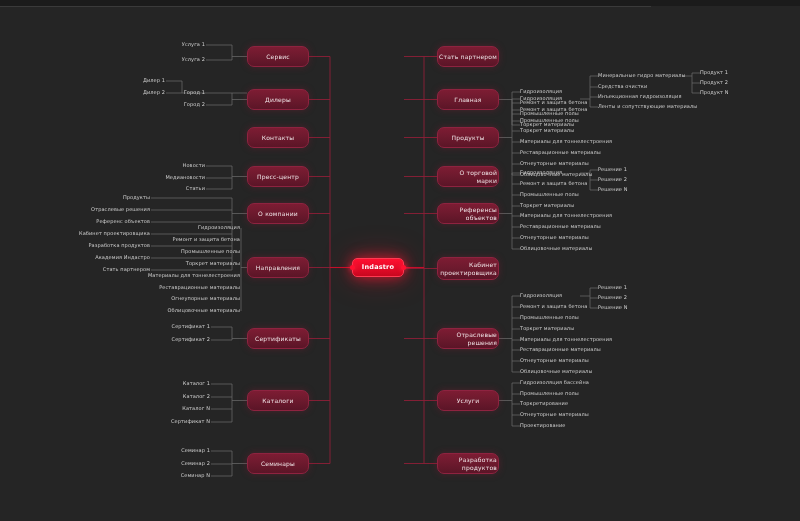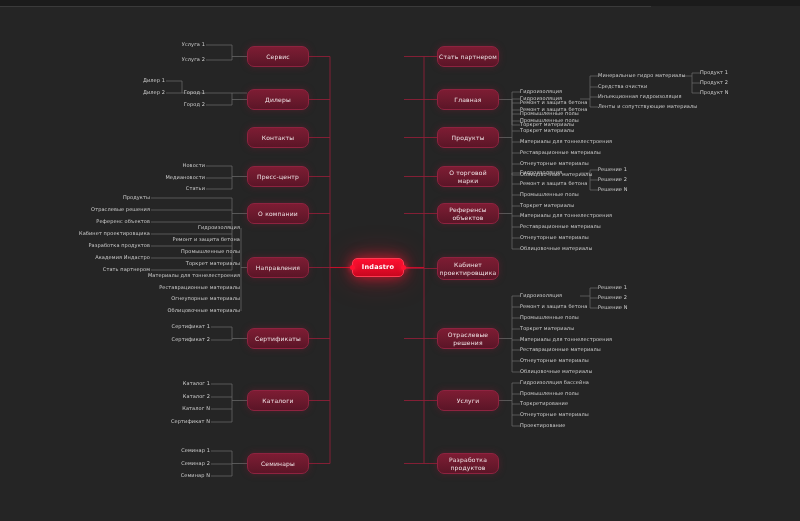--- a/index.html
+++ b/index.html
@@ -8,21 +8,21 @@
     font-family:"DejaVu Sans","Liberation Sans",sans-serif;
     color:#d8d8d8;
   }
   #canvas{position:absolute;inset:0;background:#252525;}
   #topstrip{position:absolute;left:0;top:0;width:800px;height:6px;background:#1b1b1b;}
   #topstrip2{position:absolute;left:0;top:6px;width:651px;height:1px;background:#3a3a3a;}
   svg#links{position:absolute;left:0;top:0;width:800px;height:521px;pointer-events:none;}
 
   .node{
     position:absolute;box-sizing:border-box;
-    display:flex;align-items:center;justify-content:center;text-align:center;
+    display:flex;align-items:center;justify-content:center;text-align:right;
     border-radius:7px;
     background:linear-gradient(180deg,#7d1c33 0%,#6e1a2e 45%,#5b1527 100%);
     border:1px solid #8e2340;
     color:#efe3e6;font-size:6px;letter-spacing:.2px;line-height:1.25;
     box-shadow:0 0 7px rgba(150,25,55,.35);
     padding:2px 1px;
   }
   .node.center{
     background:linear-gradient(180deg,#ff1030 0%,#e60b28 50%,#c8071f 100%);
     border:1px solid #ff3a52;color:#fff;font-size:6.5px;font-weight:bold;

